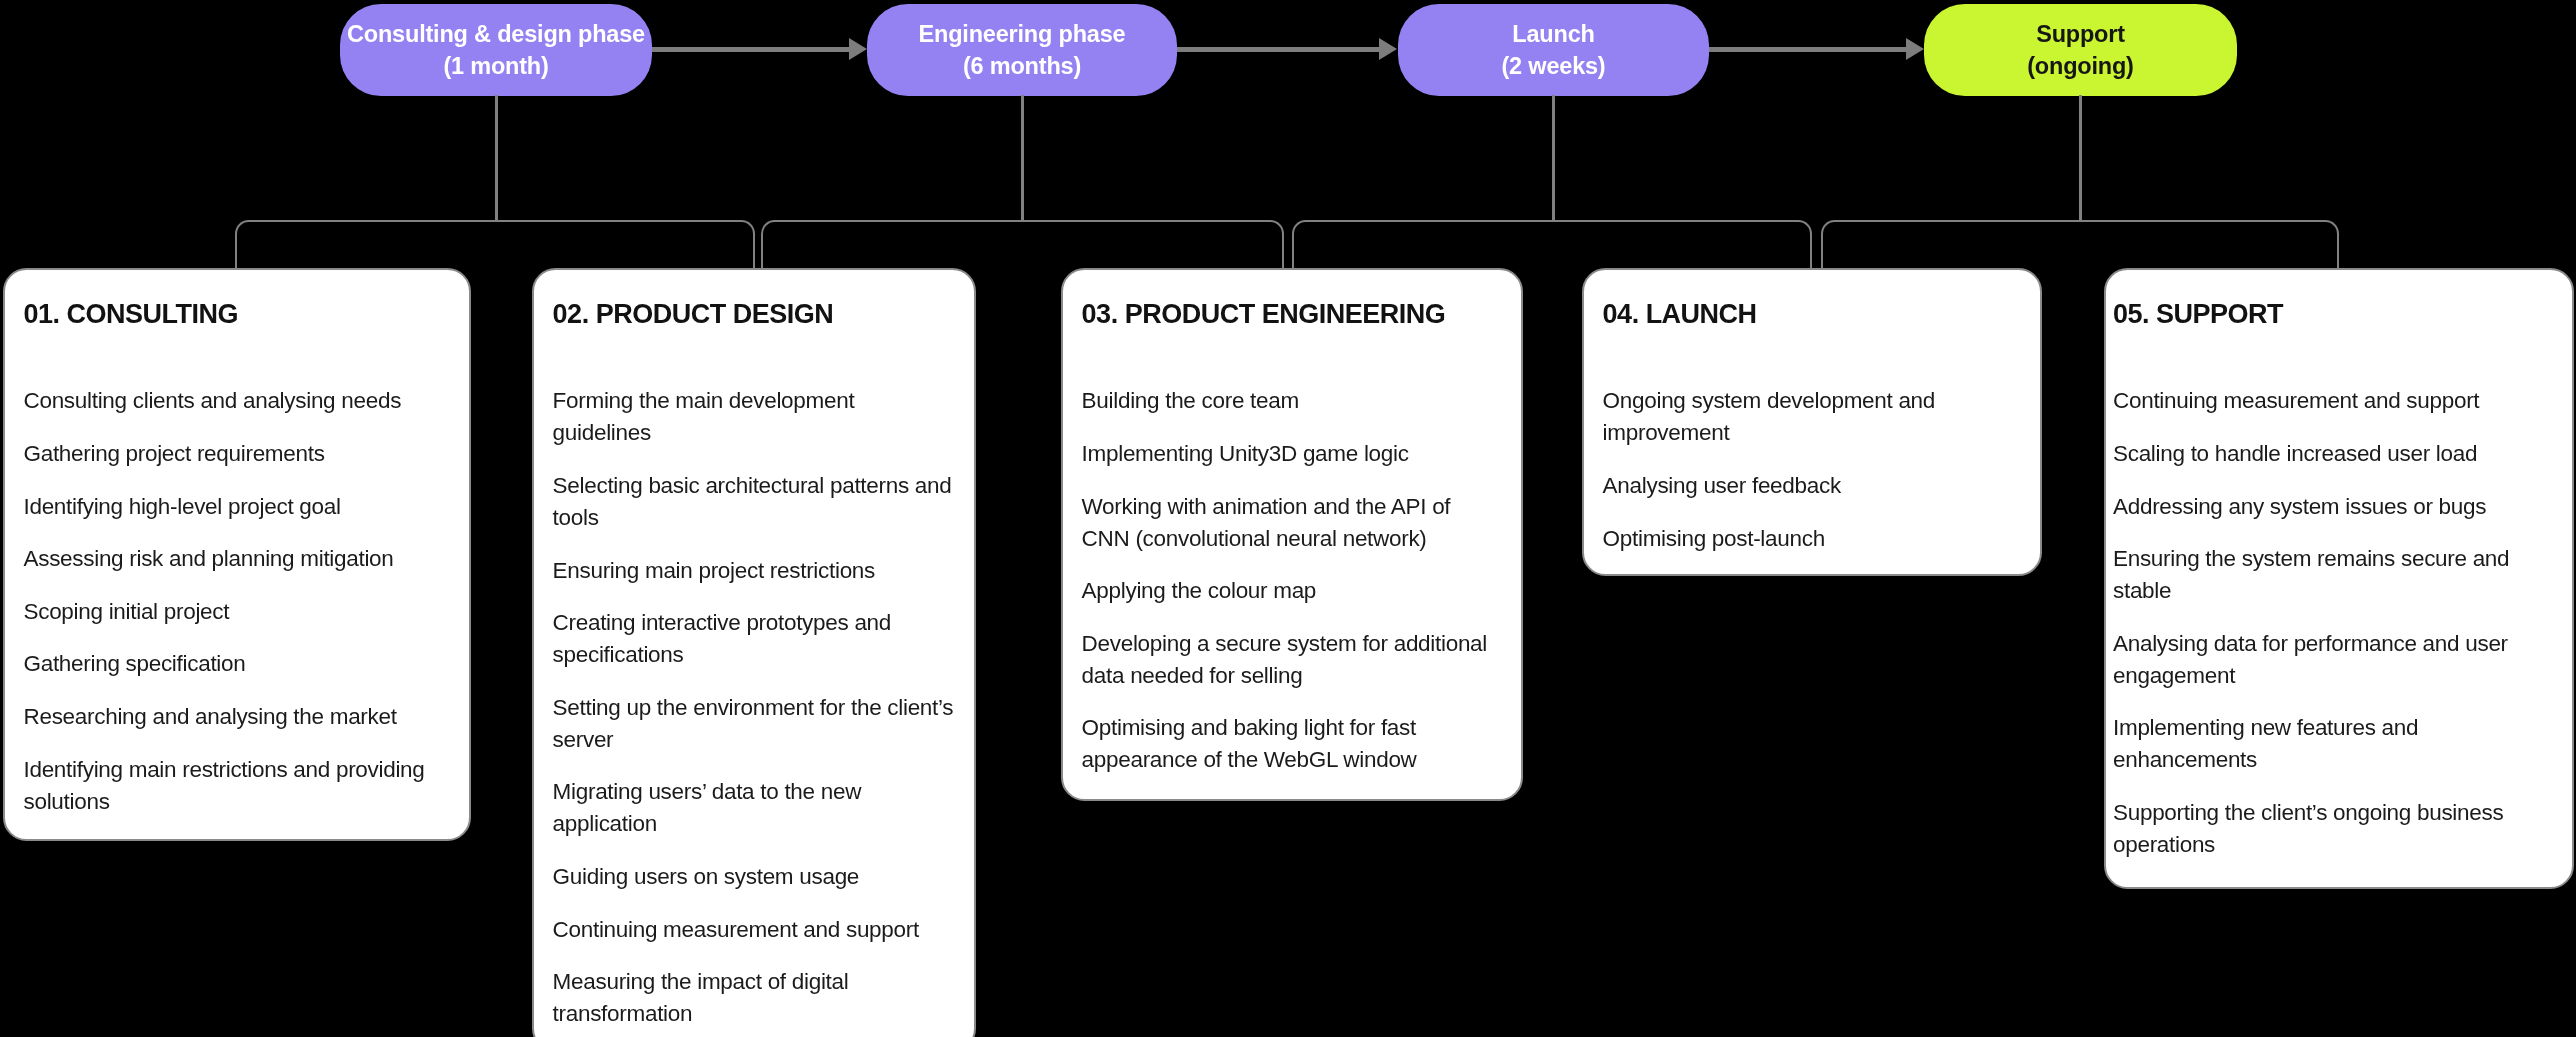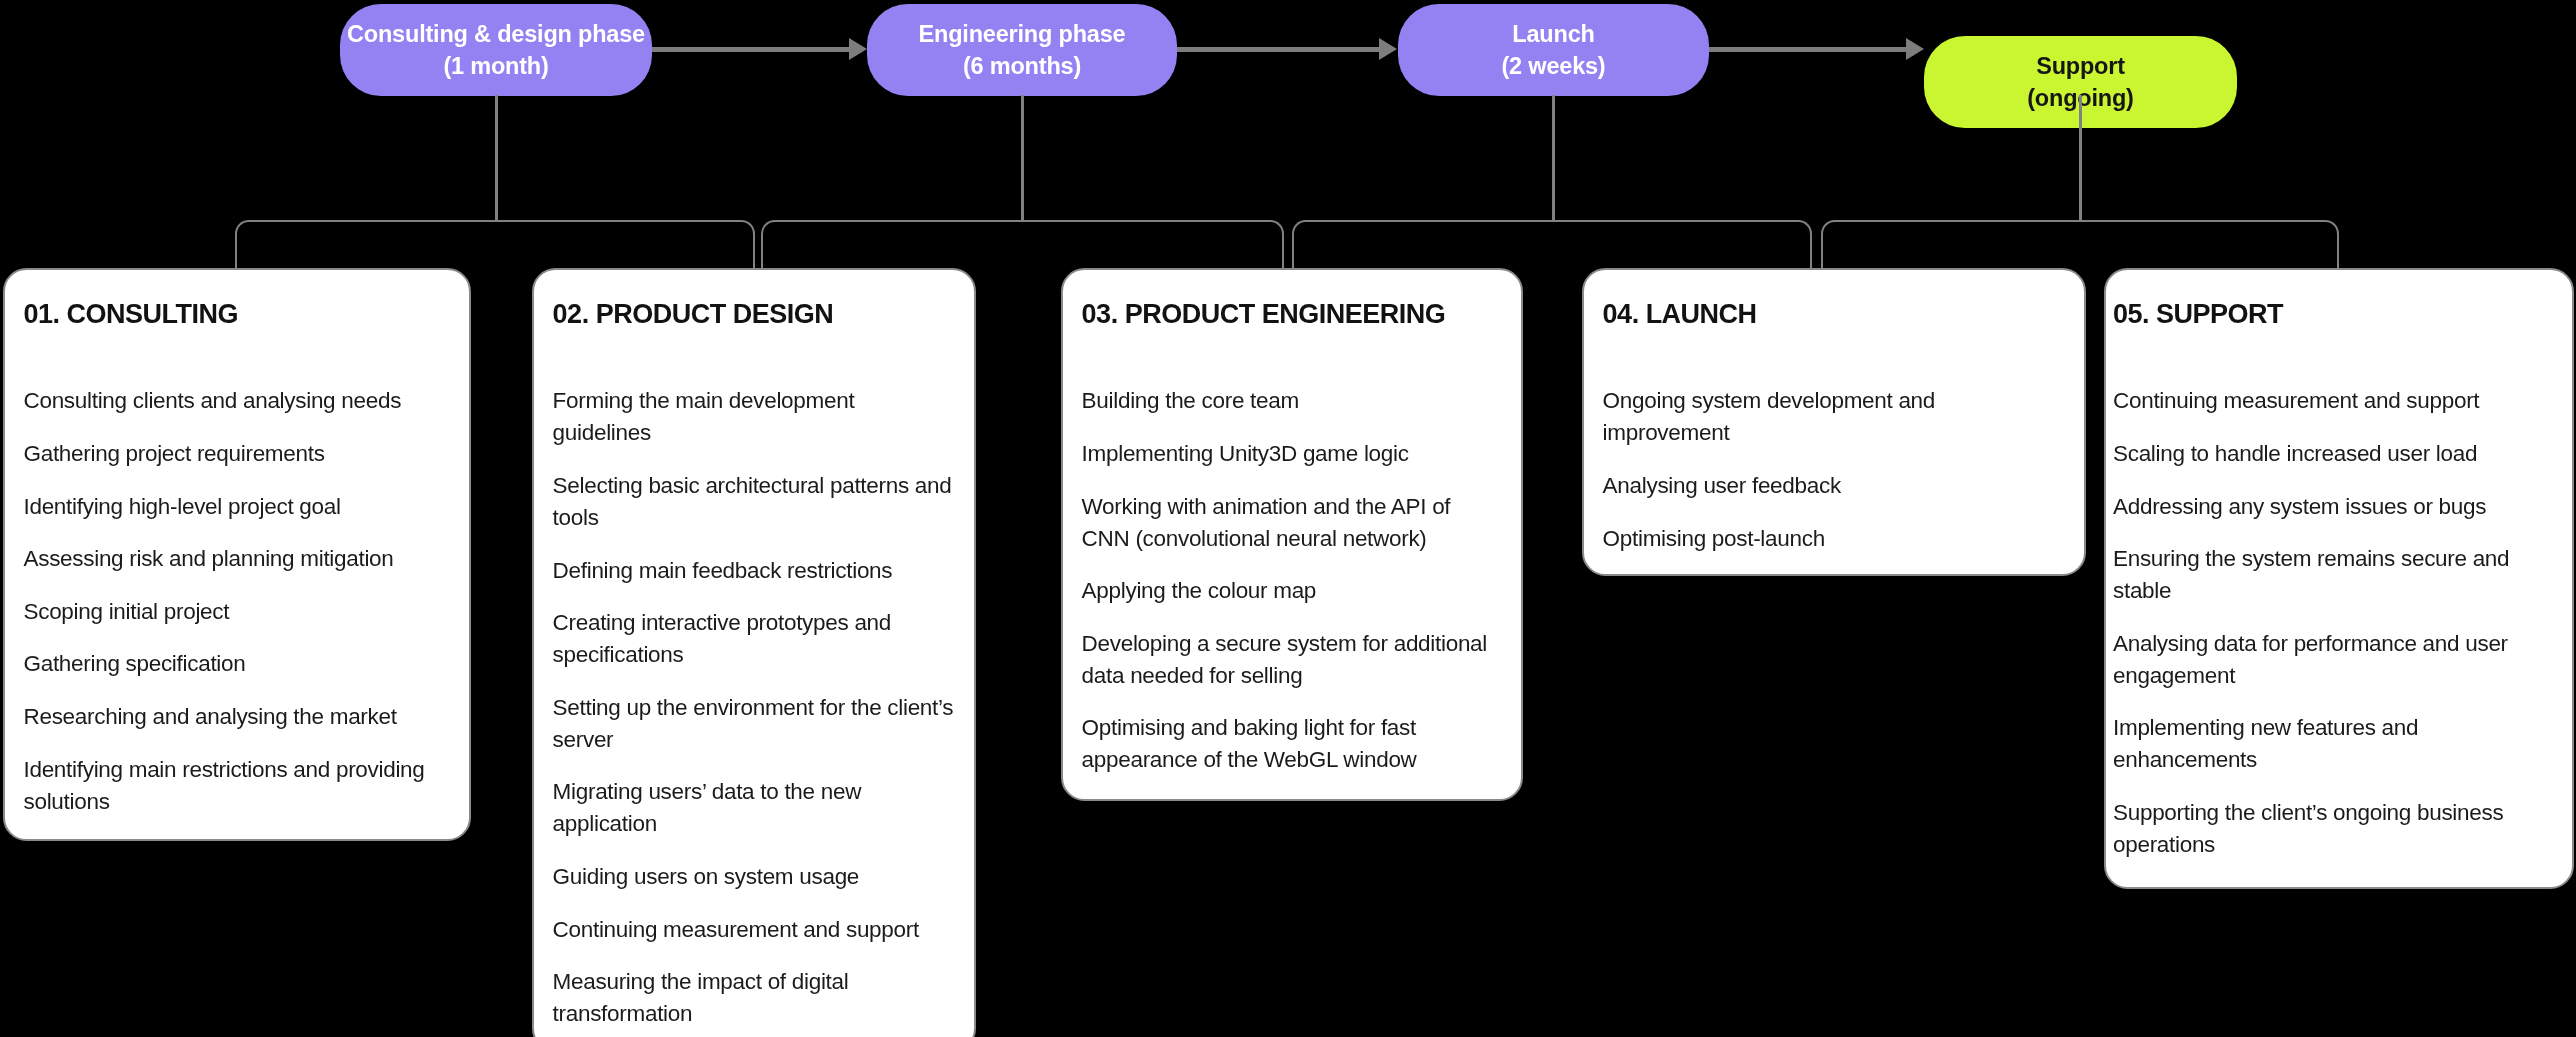--- a/index.html
+++ b/index.html
@@ -64,21 +64,21 @@
       <span class="line">(1 month)</span>
     </div>
     <div class="pill" style="left: 867px; width: 310px; background: rgb(149, 130, 242); color: rgb(255, 255, 255);">
       <span class="line">Engineering phase</span>
       <span class="line">(6 months)</span>
     </div>
     <div class="pill" style="left: 1398px; width: 311px; background: rgb(149, 130, 242); color: rgb(255, 255, 255);">
       <span class="line">Launch</span>
       <span class="line">(2 weeks)</span>
     </div>
-    <div class="pill" style="left: 1924px; width: 313px; background: rgb(201, 245, 49); color: rgb(22, 22, 22); margin-top: 32px;">
+    <div class="pill" style="left: 1924px; width: 313px; background: rgb(201, 245, 49); color: rgb(22, 22, 22);">
       <span class="line">Support</span>
       <span class="line">(ongoing)</span>
     </div>
     <div class="arrow-line" style="left: 652px; width: 199px;"></div>
     <div class="arrow-head" style="left: 849px;"></div>
     <div class="arrow-line" style="left: 1177px; width: 204px;"></div>
     <div class="arrow-head" style="left: 1379px;"></div>
     <div class="arrow-line" style="left: 1709px; width: 199px;"></div>
     <div class="arrow-head" style="left: 1906px;"></div>
     <div class="stem" style="left: 495px;"></div>
@@ -97,38 +97,38 @@
       <div class="card-item">Assessing risk and planning mitigation</div>
       <div class="card-item">Scoping initial project</div>
       <div class="card-item">Gathering specification</div>
       <div class="card-item">Researching and analysing the market</div>
       <div class="card-item">Identifying main restrictions and providing solutions</div>
     </div>
     <div class="card" style="left: 532px; width: 444px; min-height: 757px;">
       <div class="card-title">02. PRODUCT DESIGN</div>
       <div class="card-item">Forming the main development guidelines</div>
       <div class="card-item">Selecting basic architectural patterns and tools</div>
-      <div class="card-item">Defining main feedback restrictions</div>
+      <div class="card-item">Ensuring main project restrictions</div>
       <div class="card-item">Creating interactive prototypes and specifications</div>
       <div class="card-item">Setting up the environment for the client’s server</div>
       <div class="card-item">Migrating users’ data to the new application</div>
       <div class="card-item">Guiding users on system usage</div>
       <div class="card-item">Continuing measurement and support</div>
       <div class="card-item">Measuring the impact of digital transformation</div>
     </div>
     <div class="card" style="left: 1061px; width: 462px; min-height: 533px;">
       <div class="card-title">03. PRODUCT ENGINEERING</div>
       <div class="card-item">Building the core team</div>
       <div class="card-item">Implementing Unity3D game logic</div>
       <div class="card-item">Working with animation and the API of CNN (convolutional neural network)</div>
       <div class="card-item">Applying the colour map</div>
       <div class="card-item">Developing a secure system for additional data needed for selling</div>
       <div class="card-item">Optimising and baking light for fast appearance of the WebGL window</div>
     </div>
-    <div class="card" style="left: 1582px; width: 504px; min-height: 308px;">
+    <div class="card" style="left: 1582px; width: 460px; min-height: 308px;">
       <div class="card-title">04. LAUNCH</div>
       <div class="card-item">Ongoing system development and improvement</div>
       <div class="card-item">Analysing user feedback</div>
       <div class="card-item">Optimising post-launch</div>
     </div>
     <div class="card" style="left: 2104px; width: 470px; min-height: 621px; padding-left: 7px;">
       <div class="card-title">05. SUPPORT</div>
       <div class="card-item">Continuing measurement and support</div>
       <div class="card-item">Scaling to handle increased user load</div>
       <div class="card-item">Addressing any system issues or bugs</div>

